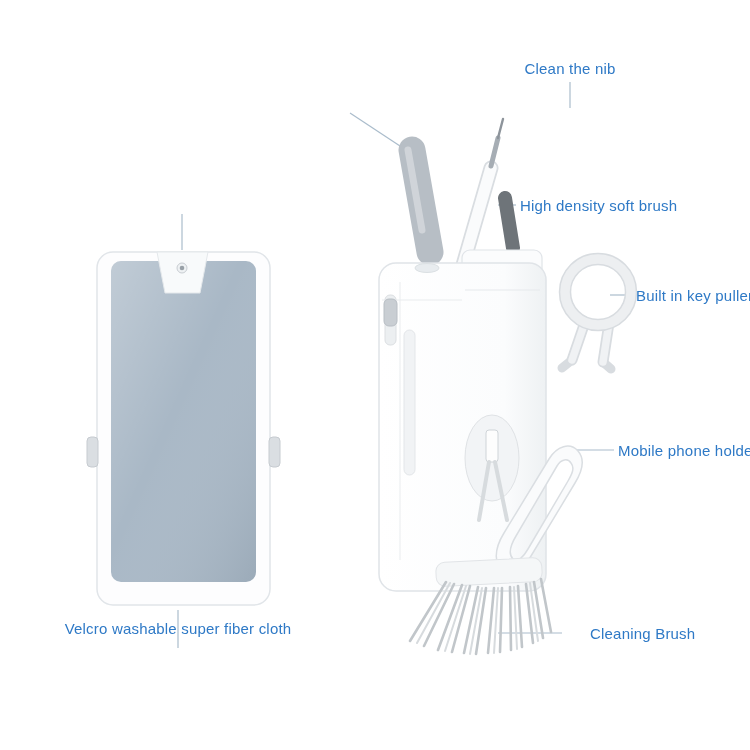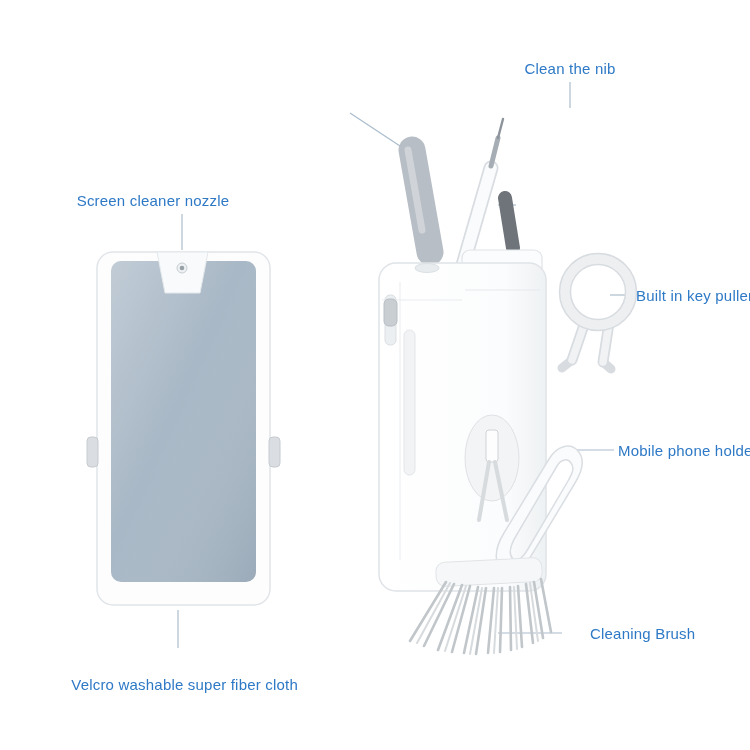--- a/index.html
+++ b/index.html
@@ -117,19 +117,19 @@
       <line x1="603" y1="362" x2="611" y2="369" stroke="#d8dce0" stroke-width="9" stroke-linecap="round"></line>
       <line x1="585" y1="322" x2="572" y2="360" stroke="#f0f2f4" stroke-width="7.5" stroke-linecap="round"></line>
       <line x1="609" y1="323" x2="603" y2="362" stroke="#f0f2f4" stroke-width="7.5" stroke-linecap="round"></line>
       <circle cx="598" cy="292" r="33" fill="none" stroke="#edeff1" stroke-width="11"></circle>
       <circle cx="598" cy="292" r="38.5" fill="none" stroke="#d8dce0" stroke-width="1.5"></circle>
       <circle cx="598" cy="292" r="27.5" fill="none" stroke="#d8dce0" stroke-width="1.5"></circle>
     </g>
   </svg>
 
   <div class="label center" style="left:500px; top:60px;  width:140px;">Clean the nib</div>
-  <div class="label center" style="left:73px;  top:192px; width:160px;">Screen cleaner nozzle</div>
+  <div class="label left" style="left:520px; top:197px; width:200px;">High density soft brush</div>
   <div class="label left" style="left:636px; top:287px; width:114px;">Built in key puller</div>
   <div class="label left" style="left:618px; top:442px; width:132px;">Mobile phone holder</div>
   <div class="label left" style="left:566px; top:625px; width:120px;margin-left:24px;">Cleaning Brush</div>
-  <div class="label center" style="left:58px;  top:676px; width:240px;text-align:right;">Velcro washable super fiber cloth</div>
+  <div class="label center" style="left:58px;  top:620px; width:240px;">Velcro washable super fiber cloth</div>
 
 </div>
 
 </body></html>

